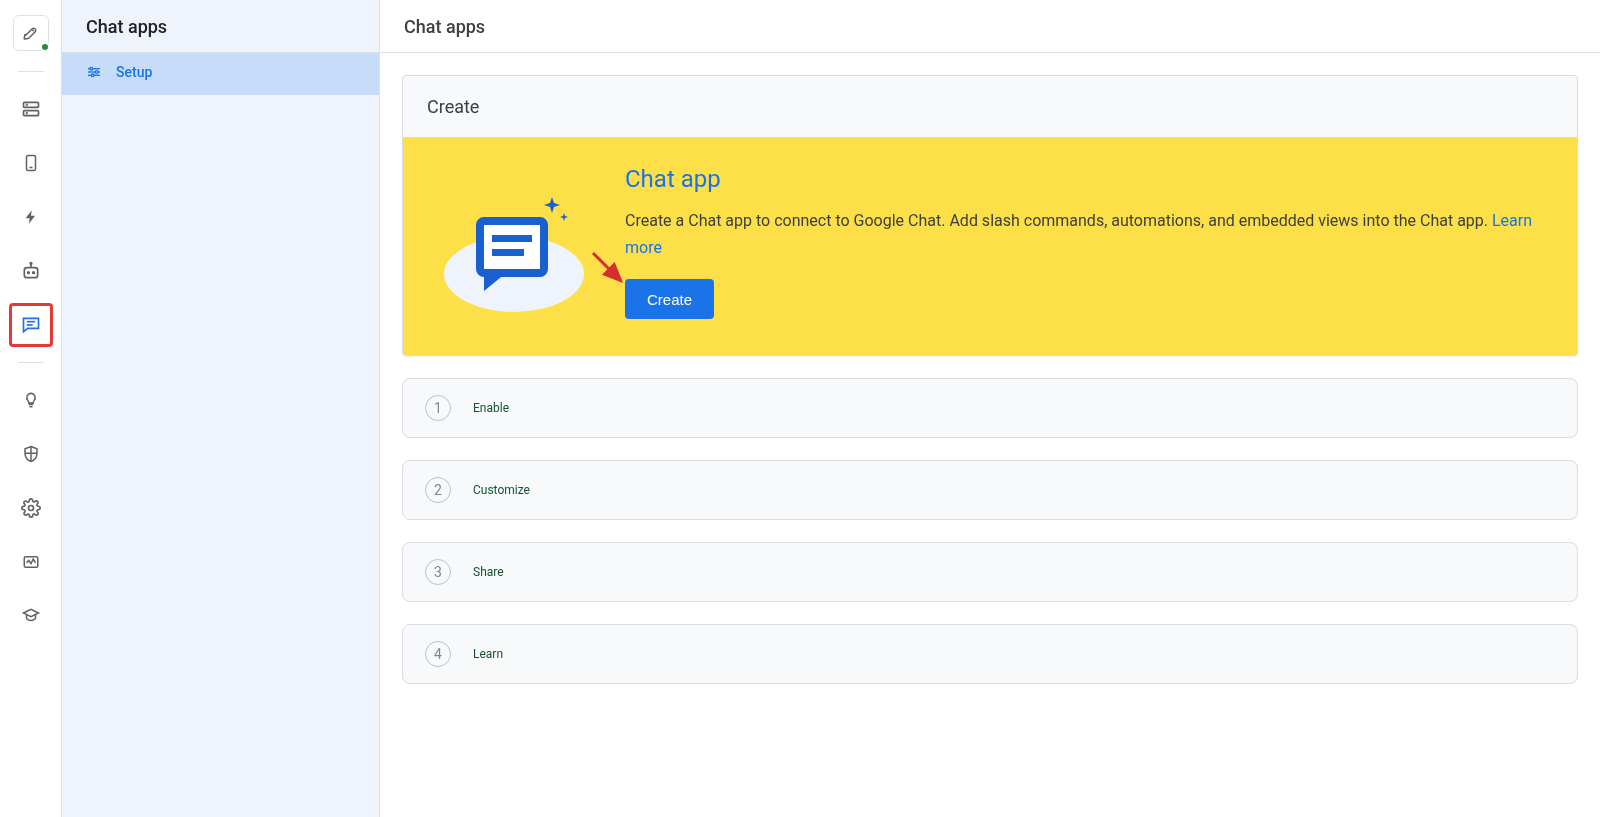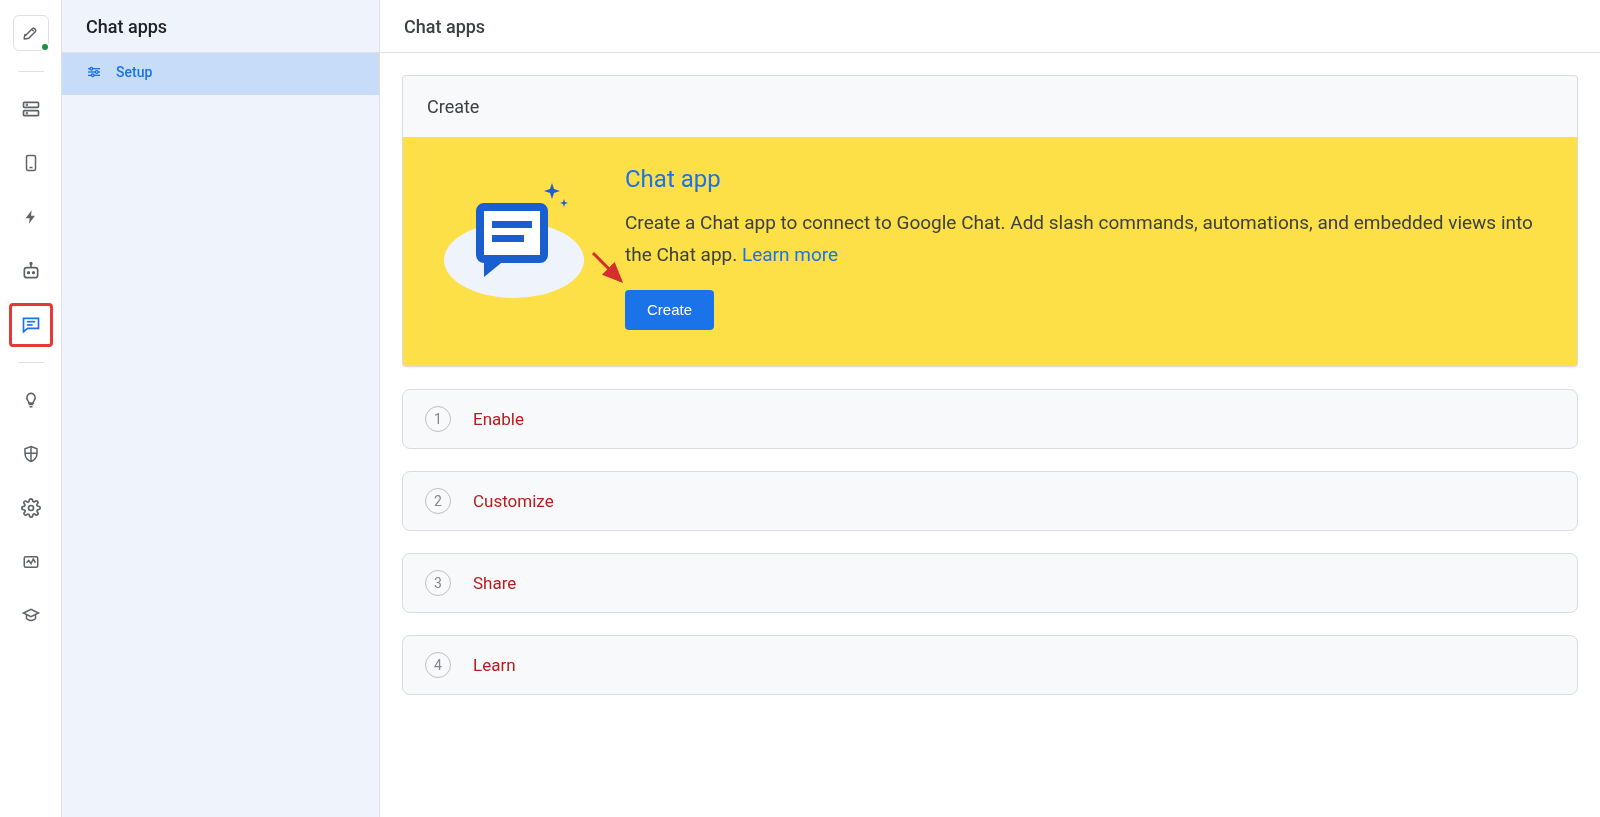--- a/index.html
+++ b/index.html
@@ -49,42 +49,42 @@
   .content { padding: 22px; }
   
   .card {
     border: 1px solid #dadce0; border-radius: 4px; overflow: hidden; box-shadow: 0 1px 2px rgba(0,0,0,0.06);
     background: #fde047;
   }
   .card-title {
     background: #f8f9fa; padding: 20px 24px; font-size: 18px; color: #3c4043;
   }
   .card-body {
-    display: flex; gap: 28px; padding: 28px 24px 36px 24px; align-items: flex-start;
+    display: flex; gap: 28px; padding: 28px 24px 36px 24px; align-items: flex-end;
   }
   .illus { width: 170px; flex: 0 0 170px; display:flex; align-items:center; justify-content:center; position: relative; }
   .chat-title { color: #1a73e8; font-size: 24px; font-weight: 400; margin-bottom: 14px; }
-  .chat-desc { font-size: 19px; color: #3c4043; line-height: 1.7; }
+  .chat-desc { font-size: 16px; color: #3c4043; line-height: 1.7; }
   .chat-desc a { color: #1a73e8; text-decoration: none; }
   .btn {
     display: inline-flex; align-items: center; justify-content: center; height: 40px; padding: 0 22px;
     background: #1a73e8; color: #fff; border: none; border-radius: 4px; font-size: 15px; font-weight: 500;
     cursor: pointer; margin-top: 18px;
   }
   
   .steps { margin-top: 22px; display: flex; flex-direction: column; gap: 22px; }
   .step {
     border: 1px solid #dadce0; border-radius: 8px; background: #f8f9fa; height: 60px; display: flex; align-items: center;
     padding: 0 22px; gap: 22px; cursor: pointer;
   }
   .step-num {
     width: 26px; height: 26px; border-radius: 50%; border: 1.5px solid #bdc1c6; color: #80868b;
     display: flex; align-items: center; justify-content: center; font-size: 14px;
   }
-  .step-label { color: #b91c1c; font-size: 17px; }
+  .step-label { color: #14532d; font-size: 12px; }
   
   .arrow-annot { position: absolute; pointer-events: none; }
 </style>
 </head>
 <body>
 
 <div class="app">
 
   <div class="rail">
     <div class="rocket rail-item" style="margin-bottom:10px">

